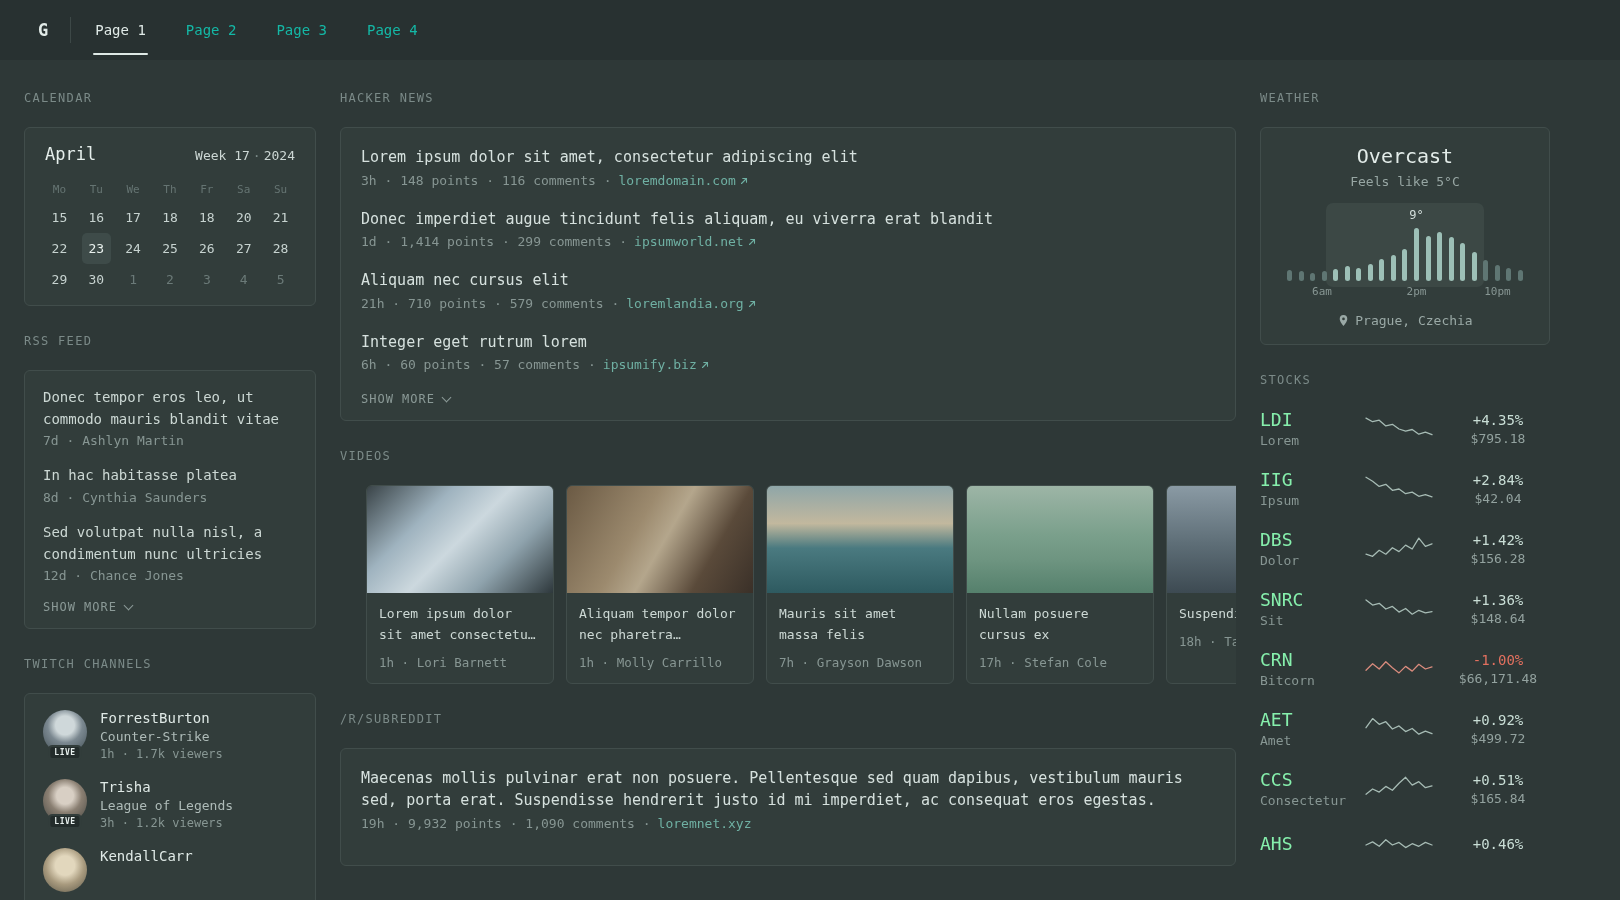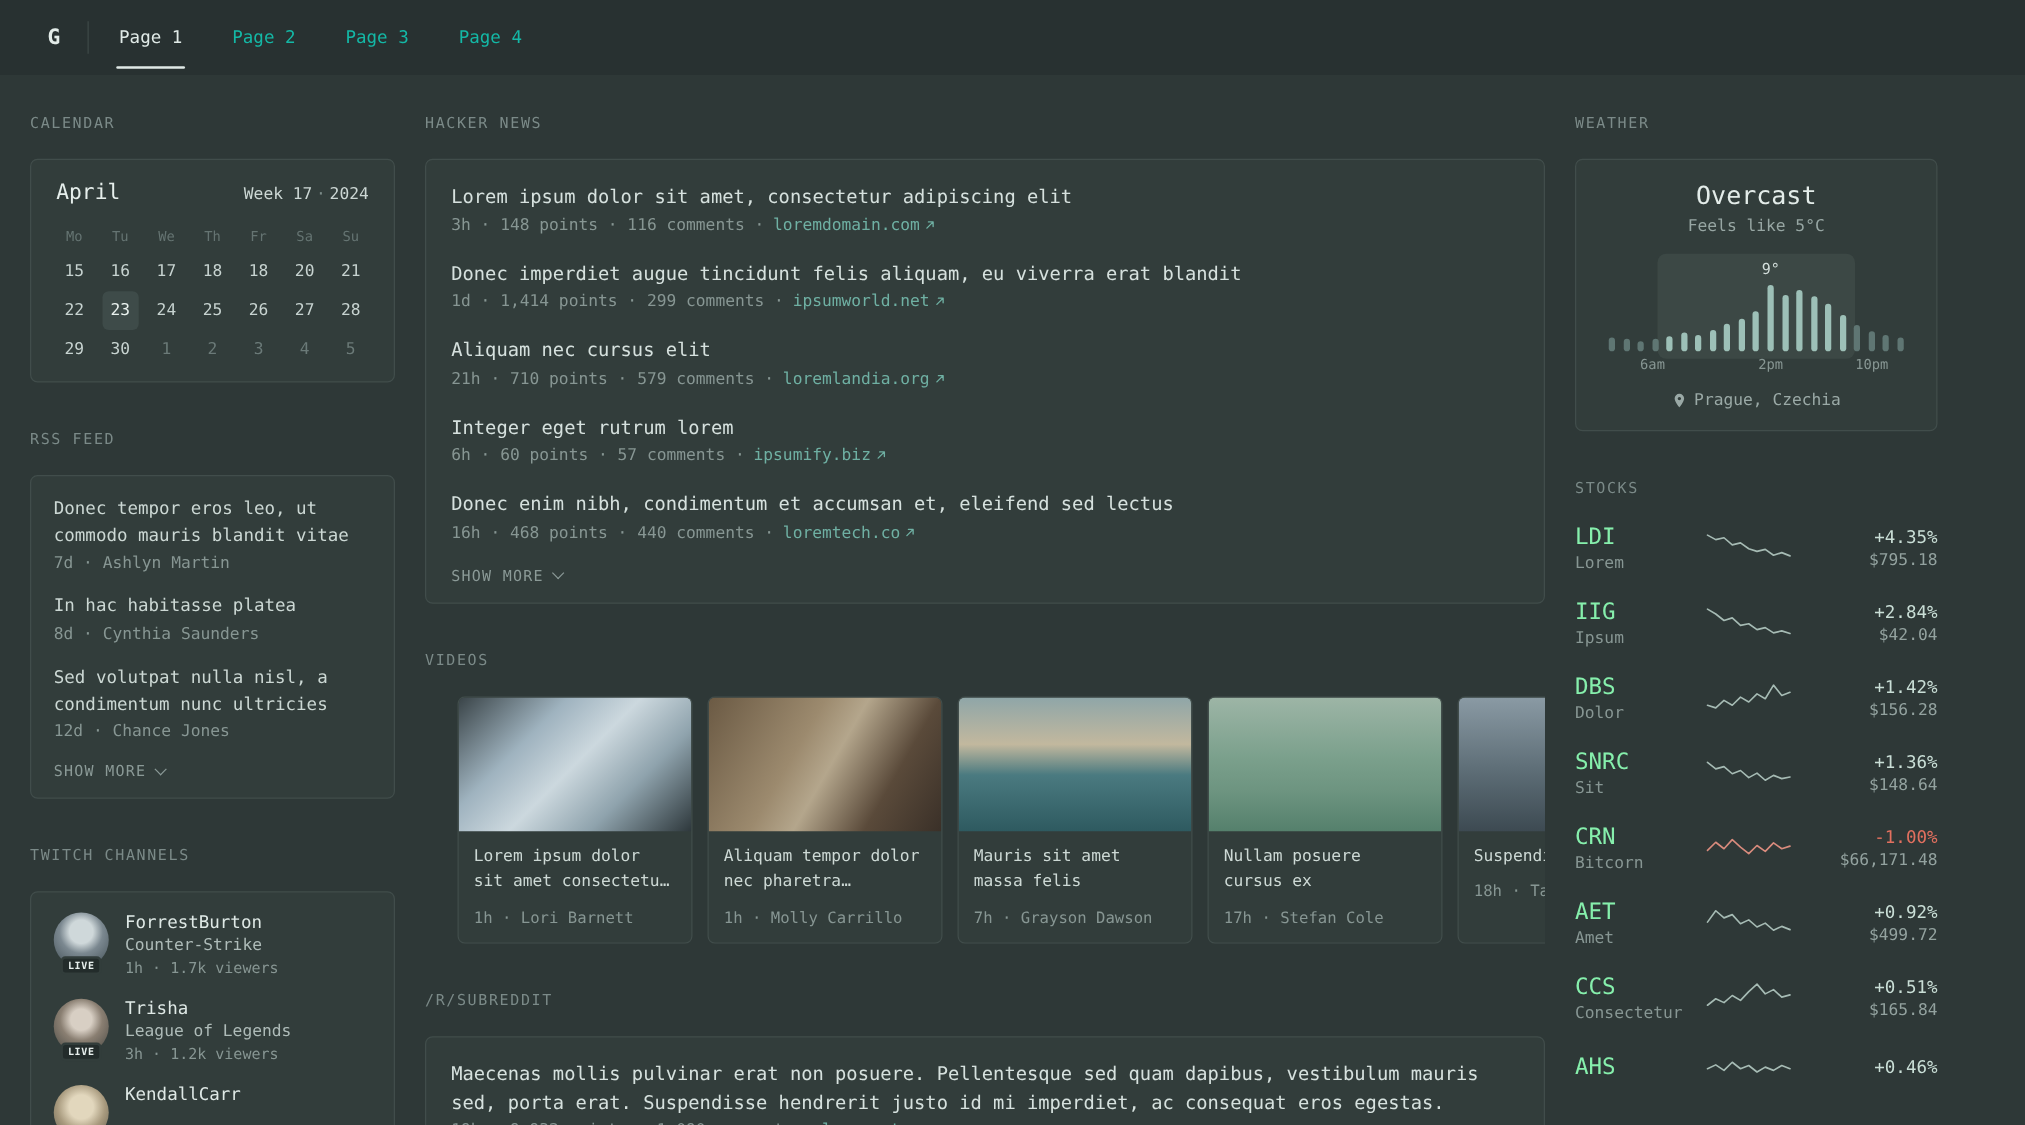--- a/index.html
+++ b/index.html
@@ -16,21 +16,21 @@
           border-right:1px solid #3d4847; height:26px; display:flex; align-items:center; }
   .tabs { display:flex; height:100%; margin-left:4px; }
   .tab { display:flex; align-items:center; padding:0 20px; color:#14b8a6; font-size:14px;
          cursor:pointer; position:relative; }
   .tab.active { color:#e0eae7; }
   .tab.active::after { content:""; position:absolute; left:18px; right:18px; bottom:5px;
          height:2px; background:#dfe9e6; border-radius:2px; }
   
   .main { display:grid; grid-template-columns:292px 896px 290px; column-gap:24px;
           padding:31px 24px 0; align-items:start; }
-  .widget { margin-bottom:38px; }
+  .widget { margin-bottom:28px; }
   .widget-header { font-size:12px; letter-spacing:1.3px; color:#7b8a88; margin-bottom:22px; }
   .card { background:#323d3b; border:1px solid #414d4b; border-radius:6px; }
   
   .cal-card { padding:14px 16px 10px; }
   .cal-top { display:flex; justify-content:space-between; align-items:baseline; padding:2px 4px 12px; }
   .cal-month { font-size:17px; color:#e6efec; }
   .cal-week { font-size:13px; color:#ccd7d4; }
   .cal-week .dot { color:#7b8a88; padding:0 3px; }
   .cal-grid { display:grid; grid-template-columns:repeat(7,1fr); }
   .cal-dow { font-size:11px; color:#65747­2; color:#657472; text-align:center; height:26px;
@@ -96,21 +96,21 @@
   .wlabels span { position:absolute; transform:translateX(-50%); font-size:11px; color:#879693; }
   .wpeak { position:absolute; transform:translateX(-50%); font-size:12px; color:#d3dedb; }
   .w-loc { margin-top:12px; font-size:13px; color:#9aa9a6; display:flex; align-items:center;
            justify-content:center; gap:5px; }
   
   .stock-row { display:grid; grid-template-columns:92px 1fr 104px; align-items:center;
                margin-bottom:21px; cursor:pointer; }
   .stock-symbol { font-size:18px; color:#86efac; }
   .stock-name { font-size:13px; color:#879693; margin-top:3px; }
   .stock-spark { justify-self:center; line-height:0; }
-  .stock-right { text-align:right; }
+  .stock-right { text-align:center; }
   .stock-change { font-size:14px; color:#c9ded6; }
   .stock-change.negative { color:#e2705f; }
   .stock-price { font-size:13px; color:#93a29f; margin-top:3px; }
 </style>
 </head>
 <body>
 
 <header class="topbar">
   <div class="logo">G</div>
   <nav class="tabs">
@@ -253,28 +253,20 @@
           <div class="hn-meta">
             <span>21h · 710 points · 579 comments ·</span><a class="domain"><span>loremlandia.org</span><svg viewBox="0 0 12 12" width="10" height="10">
                   <path d="M3 9L9 3M4.5 3H9v4.5" stroke="currentColor" stroke-width="1.3" fill="none" stroke-linecap="round" stroke-linejoin="round"></path>
                 </svg></a>
           </div>
         </div>
         <div class="hn-item">
           <div class="hn-title">Integer eget rutrum lorem</div>
           <div class="hn-meta">
             <span>6h · 60 points · 57 comments ·</span><a class="domain"><span>ipsumify.biz</span><svg viewBox="0 0 12 12" width="10" height="10">
-                  <path d="M3 9L9 3M4.5 3H9v4.5" stroke="currentColor" stroke-width="1.3" fill="none" stroke-linecap="round" stroke-linejoin="round"></path>
-                </svg></a>
-          </div>
-        </div>
-        <div class="hn-item">
-          <div class="hn-title">Donec enim nibh, condimentum et accumsan et, eleifend sed lectus</div>
-          <div class="hn-meta">
-            <span>16h · 468 points · 440 comments ·</span><a class="domain"><span>loremtech.co</span><svg viewBox="0 0 12 12" width="10" height="10">
                   <path d="M3 9L9 3M4.5 3H9v4.5" stroke="currentColor" stroke-width="1.3" fill="none" stroke-linecap="round" stroke-linejoin="round"></path>
                 </svg></a>
           </div>
         </div>
         <div class="show-more">
           <span>SHOW MORE</span>
           <span class="chev"></span>
         </div>
       </div>
     </section>

